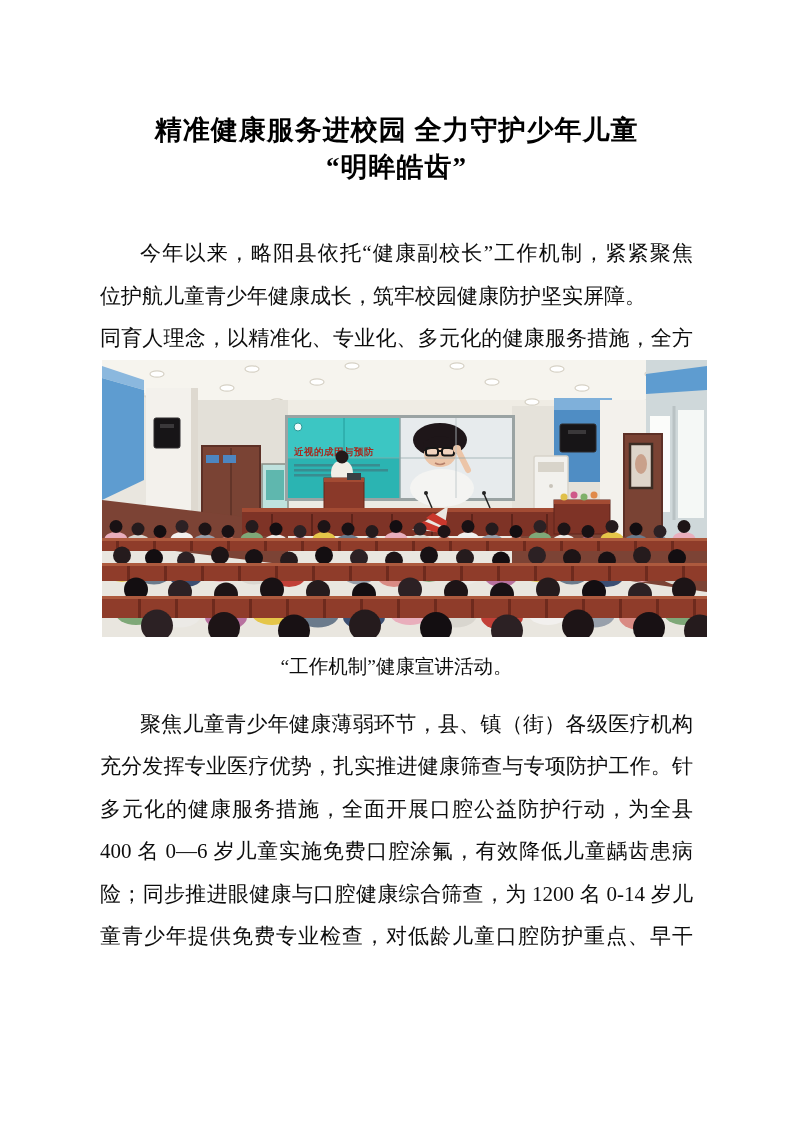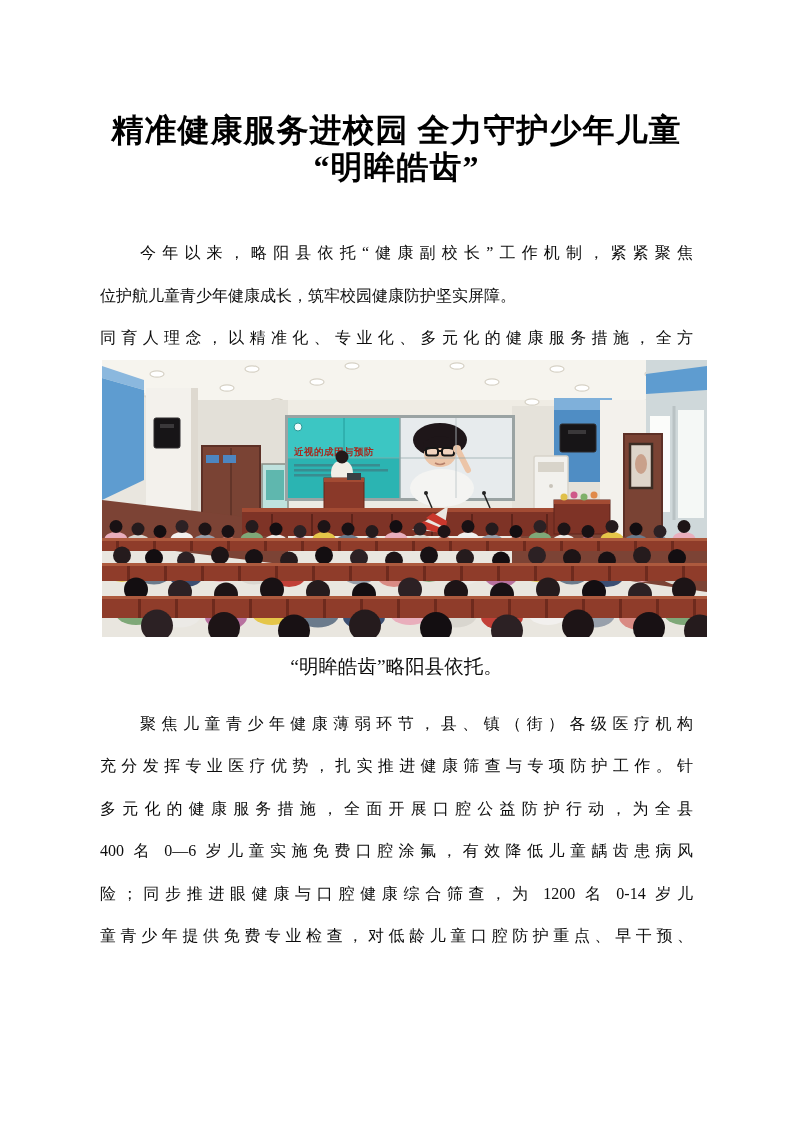--- a/index.html
+++ b/index.html
@@ -4,27 +4,27 @@
 <style>
   html,body{margin:0;padding:0;}
   body{
     width:793px;height:1122px;background:#ffffff;overflow:hidden;
     font-family:"Liberation Serif","DejaVu Serif",serif;color:#0d0d0d;
   }
   .page{position:relative;width:793px;height:1122px;background:#fff;}
   .column{margin-left:100px;width:593px;}
   .doc-title{
     padding-top:112px;text-align:center;font-weight:bold;
-    font-size:32px;line-height:37px;letter-spacing:1px;color:#000;
+    font-size:27px;line-height:37px;letter-spacing:1px;color:#000;
   }
   .para{margin:0;}
   .para1{margin-top:46px;}
   .para2{margin-top:23px;}
   .line{
-    font-size:16px;height:42.5px;line-height:42.5px;
+    font-size:21px;height:42.5px;line-height:42.5px;
     text-align:justify;text-align-last:justify;-moz-text-align-last:justify;
     white-space:normal;overflow:hidden;
   }
   .line.indent{padding-left:40px;}
   .line.lastline{text-align-last:left;-moz-text-align-last:left;}
   figure.photo{margin:0 0 0 2px;padding:0;width:605px;height:277px;}
   figure.photo svg{display:block;}
   .caption{
     margin-top:17px;text-align:center;font-size:19.5px;line-height:26px;
   }
@@ -361,21 +361,21 @@
             <ellipse cx="476" cy="295.9" rx="28" ry="16.8" fill="#e5c649"></ellipse>
             <circle cx="476" cy="265.5" r="16" fill="#1d1416"></circle>
             <ellipse cx="547" cy="298.4" rx="28" ry="16.8" fill="#6b7b8c"></ellipse>
             <circle cx="547" cy="268" r="16" fill="#181114"></circle>
             <ellipse cx="598" cy="300.9" rx="28" ry="16.8" fill="#3c4f72"></ellipse>
             <circle cx="598" cy="270.5" r="16" fill="#251b1d"></circle>
           </g>
       </svg>
     </figure>
 
-    <div class="caption">“明眸皓齿”略阳县依托。</div>
+    <div class="caption">“工作机制”健康宣讲活动。</div>
 
     <div class="para para2">
       <div class="line indent">聚焦儿童青少年健康薄弱环节，县、镇（街）各级医疗机构</div>
       <div class="line">充分发挥专业医疗优势，扎实推进健康筛查与专项防护工作。针</div>
       <div class="line">多元化的健康服务措施，全面开展口腔公益防护行动，为全县</div>
       <div class="line">400 名 0—6 岁儿童实施免费口腔涂氟，有效降低儿童龋齿患病风</div>
       <div class="line">险；同步推进眼健康与口腔健康综合筛查，为 1200 名 0-14 岁儿</div>
       <div class="line">童青少年提供免费专业检查，对低龄儿童口腔防护重点、早干预、</div>
     </div>
 

